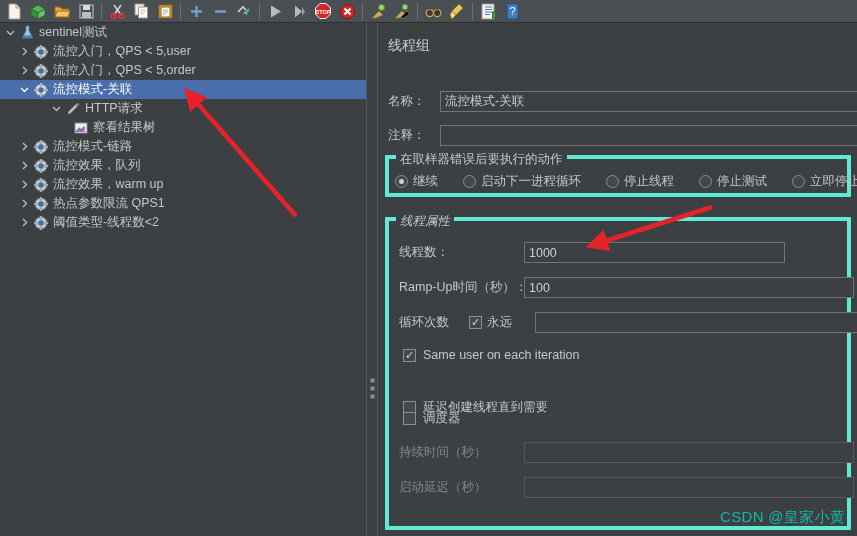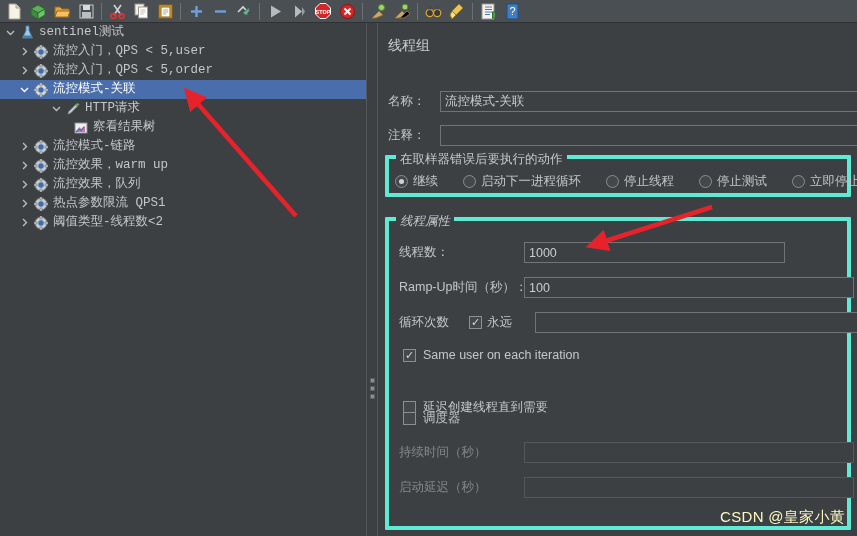--- a/index.html
+++ b/index.html
@@ -43,21 +43,20 @@
     background: #3c4043;
     overflow: hidden;
   }
   .tree-row {
     display: flex; align-items: flex-start;
     height: 19px;
     font-size: 12.5px;
     color: #c3c7ca;
     white-space: nowrap;
     padding-left: 2px;
-    font-family: Liberation Mono, monospace;
   }
   .tree-row.selected { background: #4a6eab; color: #ffffff; }
   .twisty {
     width: 16px; height: 19px;
     display: flex; align-items: center; justify-content: center;
     flex: 0 0 auto;
     color: #b8bcc0;
     font-size: 9px;
   }
   .tw-spacer { width: 16px; flex: 0 0 auto; }
@@ -160,21 +159,21 @@
     margin-right: 7px;
     display: flex; align-items: center; justify-content: center;
     flex: 0 0 auto;
     color: #d6dadd; font-size: 11px; line-height: 11px;
   }
   .check-label { font-size: 12.5px; color: #c3c7ca; white-space: nowrap; }
 
   
   .watermark {
     position: absolute; right: 12px; bottom: 9px;
-    font-size: 15px; color: #fef9c3;
+    font-size: 15px; color: #14b8a6;
     letter-spacing: 0.3px;
   }
 
   
   .arrows {
     position: absolute; left: 0; top: 0;
     width: 857px; height: 536px;
     pointer-events: none;
   }
 </style>
@@ -485,42 +484,42 @@
           <circle cx="7" cy="7" r="6" fill="#c8ccd0" stroke="#777c80"></circle>
           <circle cx="7" cy="7" r="2.7" fill="#3c6fb0"></circle>
           <g fill="#c8ccd0" stroke="#777c80" stroke-width="0.6">
             <rect x="6" y="0" width="2" height="3"></rect>
               <rect x="6" y="11" width="2" height="3"></rect>
             <rect x="0" y="6" width="3" height="2"></rect>
               <rect x="11" y="6" width="3" height="2"></rect>
           </g>
         </svg>
       </span>
+      <span class="node-label">流控效果，队列</span>
+    </div>
+
+    <div class="tree-row" style="padding-left:16px">
+      <span class="twisty">
+        <svg width="9" height="9" viewBox="0 0 9 9">
+            <path d="M3 1l3.5 3.5L3 8" stroke="#b8bcc0" stroke-width="1.4" fill="none"></path>
+          </svg>
+      </span>
+      <span class="node-icon">
+        <svg width="14" height="14" viewBox="0 0 14 14">
+          <circle cx="7" cy="7" r="6" fill="#c8ccd0" stroke="#777c80"></circle>
+          <circle cx="7" cy="7" r="2.7" fill="#3c6fb0"></circle>
+          <g fill="#c8ccd0" stroke="#777c80" stroke-width="0.6">
+            <rect x="6" y="0" width="2" height="3"></rect>
+              <rect x="6" y="11" width="2" height="3"></rect>
+            <rect x="0" y="6" width="3" height="2"></rect>
+              <rect x="11" y="6" width="3" height="2"></rect>
+          </g>
+        </svg>
+      </span>
       <span class="node-label">流控效果，warm up</span>
-    </div>
-
-    <div class="tree-row" style="padding-left:16px">
-      <span class="twisty">
-        <svg width="9" height="9" viewBox="0 0 9 9">
-            <path d="M3 1l3.5 3.5L3 8" stroke="#b8bcc0" stroke-width="1.4" fill="none"></path>
-          </svg>
-      </span>
-      <span class="node-icon">
-        <svg width="14" height="14" viewBox="0 0 14 14">
-          <circle cx="7" cy="7" r="6" fill="#c8ccd0" stroke="#777c80"></circle>
-          <circle cx="7" cy="7" r="2.7" fill="#3c6fb0"></circle>
-          <g fill="#c8ccd0" stroke="#777c80" stroke-width="0.6">
-            <rect x="6" y="0" width="2" height="3"></rect>
-              <rect x="6" y="11" width="2" height="3"></rect>
-            <rect x="0" y="6" width="3" height="2"></rect>
-              <rect x="11" y="6" width="3" height="2"></rect>
-          </g>
-        </svg>
-      </span>
-      <span class="node-label">流控效果，队列</span>
     </div>
 
     <div class="tree-row" style="padding-left:16px">
       <span class="twisty">
         <svg width="9" height="9" viewBox="0 0 9 9">
             <path d="M3 1l3.5 3.5L3 8" stroke="#b8bcc0" stroke-width="1.4" fill="none"></path>
           </svg>
       </span>
       <span class="node-icon">
         <svg width="14" height="14" viewBox="0 0 14 14">

